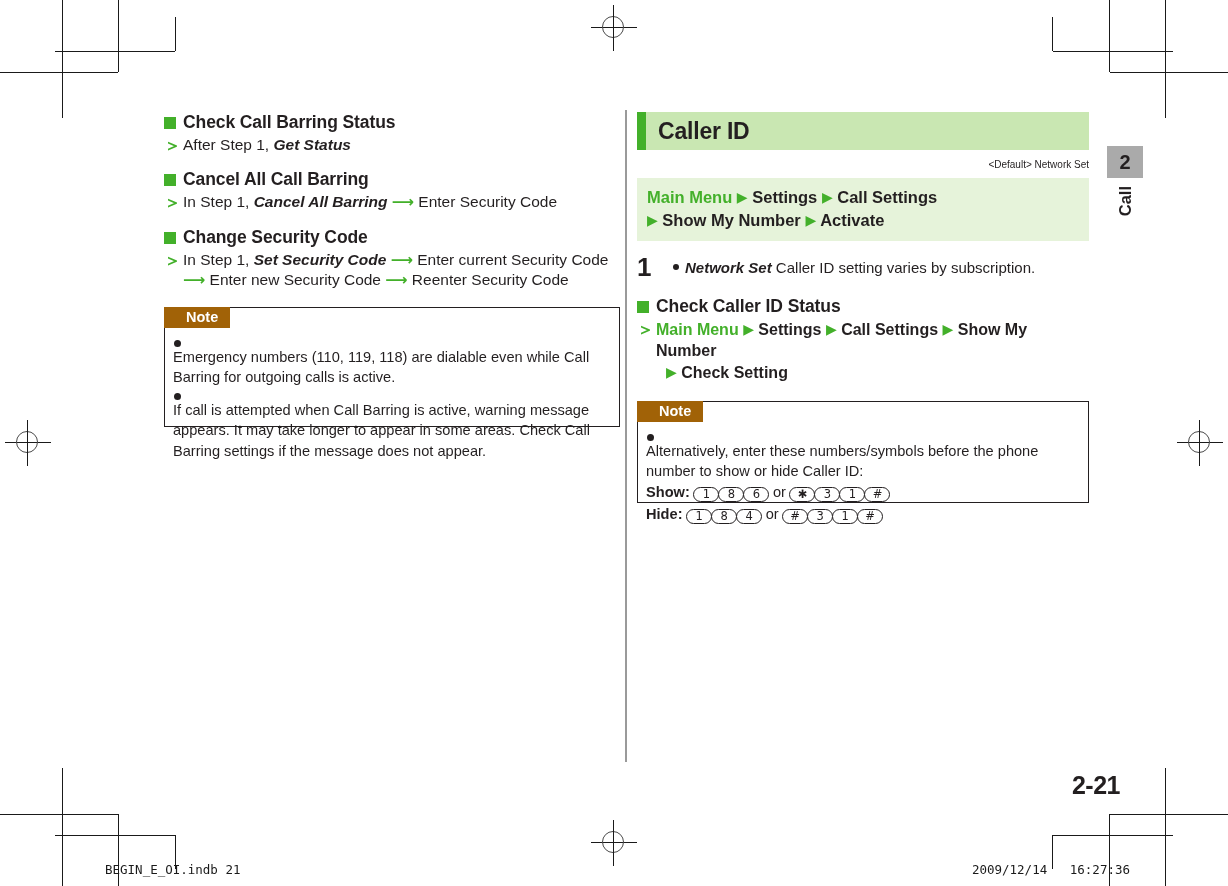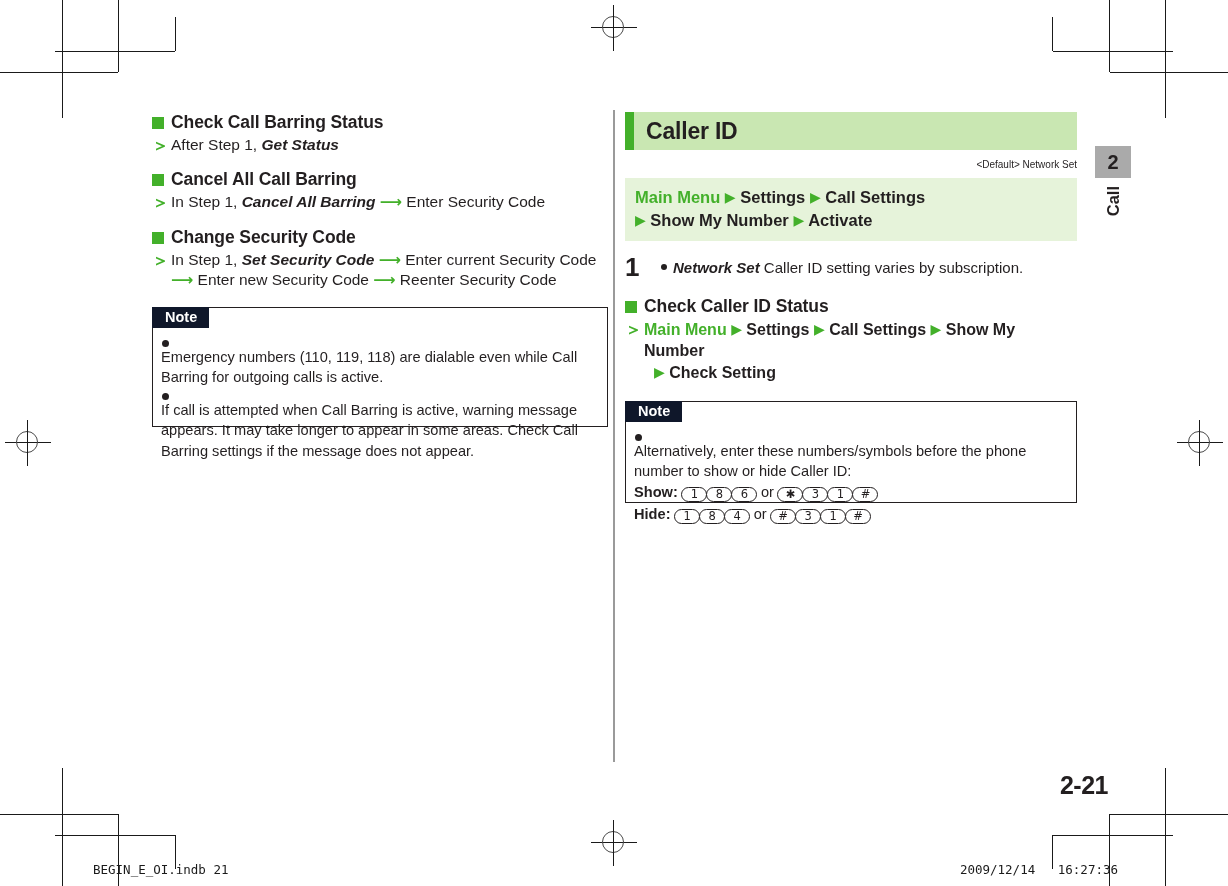--- a/index.html
+++ b/index.html
@@ -32,21 +32,21 @@
   .regmark::after  { top: 0; bottom: 0; left: 22px; width: 1px; }
   .regmark .circ {
     position: absolute;
     left: 11px; top: 11px; width: 22px; height: 22px;
     border: 1px solid #4a4a4a;
     border-radius: 50%;
     box-sizing: border-box;
   }
 
   
-  #page { position: absolute; left: 0; top: 0; width: 1200px; height: 886px; }
+  #page { position: absolute; left: 12px; top: 0; width: 1200px; height: 886px; }
 
   .col { position: absolute; }
   .col-left  { left: 152px;  top: 112px; width: 456px; }
   .col-right { left: 625px;  top: 112px; width: 452px; }
 
   .divider {
     position: absolute;
     left: 613px; top: 110px;
     width: 2px; height: 652px;
     background: #9a9a9a;
@@ -96,25 +96,25 @@
   
   .notebox {
     border: 1px solid #231f20;
     position: relative;
     box-sizing: border-box;
     margin-top: 16px;
   }
   .note-label {
     position: absolute;
     left: -1px; top: -1px;
-    background: #0f172a;
+    background: #a16207;
     color: #ffffff;
     font-size: 14.5px;
     font-weight: bold;
-    padding: 1px 12px 2px 13px;
+    padding: 1px 12px 2px 22px;
     line-height: 1.25;
   }
   .note-body {
     padding: 26px 8px 7px 8px;
     font-size: 14.6px;
     line-height: 1.38;
   }
   .note-item {
     display: flex;
     align-items: flex-start;

